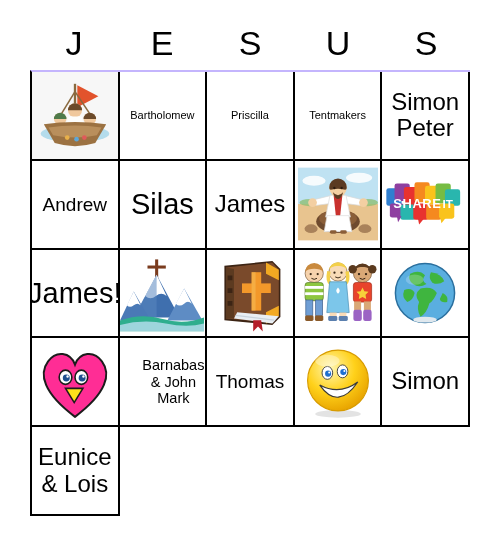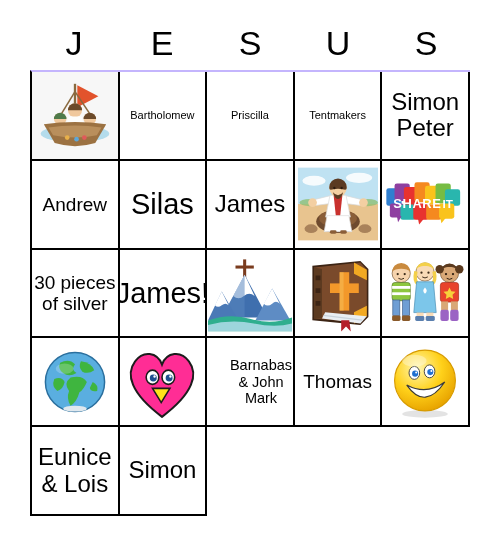--- a/index.html
+++ b/index.html
@@ -191,23 +191,20 @@
       <rect x="94" y="42" width="26" height="26" rx="4" fill="#f9c31c"></rect>
       <polygon points="22,64 30,64 24,74" fill="#8e3fa0"></polygon>
       <polygon points="58,68 68,68 60,78" fill="#e8322f"></polygon>
       <polygon points="96,66 106,66 98,76" fill="#f9c31c"></polygon>
       <text x="16" y="50" font-family="Liberation Sans, sans-serif" font-size="22" font-weight="bold" fill="#ffffff" letter-spacing="1">SHARE</text>
       <text x="100" y="50" font-family="Liberation Sans, sans-serif" font-size="20" font-weight="bold" fill="#ffffff">IT</text>
     </svg>
         </div>
       </div>
       <div class="cell">
-        <div class="cell-text t-md">30 pieces of silver</div>
-      </div>
-      <div class="cell">
         <div class="cell-text t-xl">James!</div>
       </div>
       <div class="cell">
         <div class="art">
     <svg width="84" height="78" viewBox="0 0 110 100" aria-hidden="true">
       <rect x="0" y="0" width="110" height="100" fill="#ffffff"></rect>
       <path d="M46 6h4v26h-4z" fill="#7a3b1e"></path>
       <path d="M36 14h24v4H36z" fill="#7a3b1e"></path>
       <path d="M48 26 L18 82 L78 82 Z" fill="#3f6fae"></path>
       <path d="M48 26 L33 54 q7 6 14 0 q7 -6 14 0 Z" fill="#ffffff"></path>
@@ -336,20 +333,20 @@
       <circle cx="37" cy="39" r="4" fill="#1f6fd0"></circle>
       <circle cx="57" cy="37" r="4" fill="#1f6fd0"></circle>
       <circle cx="38.4" cy="37.4" r="1.3" fill="#ffffff"></circle>
       <circle cx="58.4" cy="35.4" r="1.3" fill="#ffffff"></circle>
       <path d="M26 54 Q50 88 76 50 Q52 68 26 54 Z" fill="#ffffff" stroke="#3a3a3a" stroke-width="1.6"></path>
       <ellipse cx="36" cy="22" rx="16" ry="8" fill="#ffffff" opacity=".35"></ellipse>
     </svg>
         </div>
       </div>
       <div class="cell">
+        <div class="cell-text t-lg">Simon</div>
+      </div>
+      <div class="cell">
         <div class="cell-text t-lg">Eunice &amp; Lois</div>
       </div>
-      <div class="cell">
-        <div class="cell-text t-lg">Simon</div>
-      </div>
     </div>
 
 </div>
 
 </body></html>

